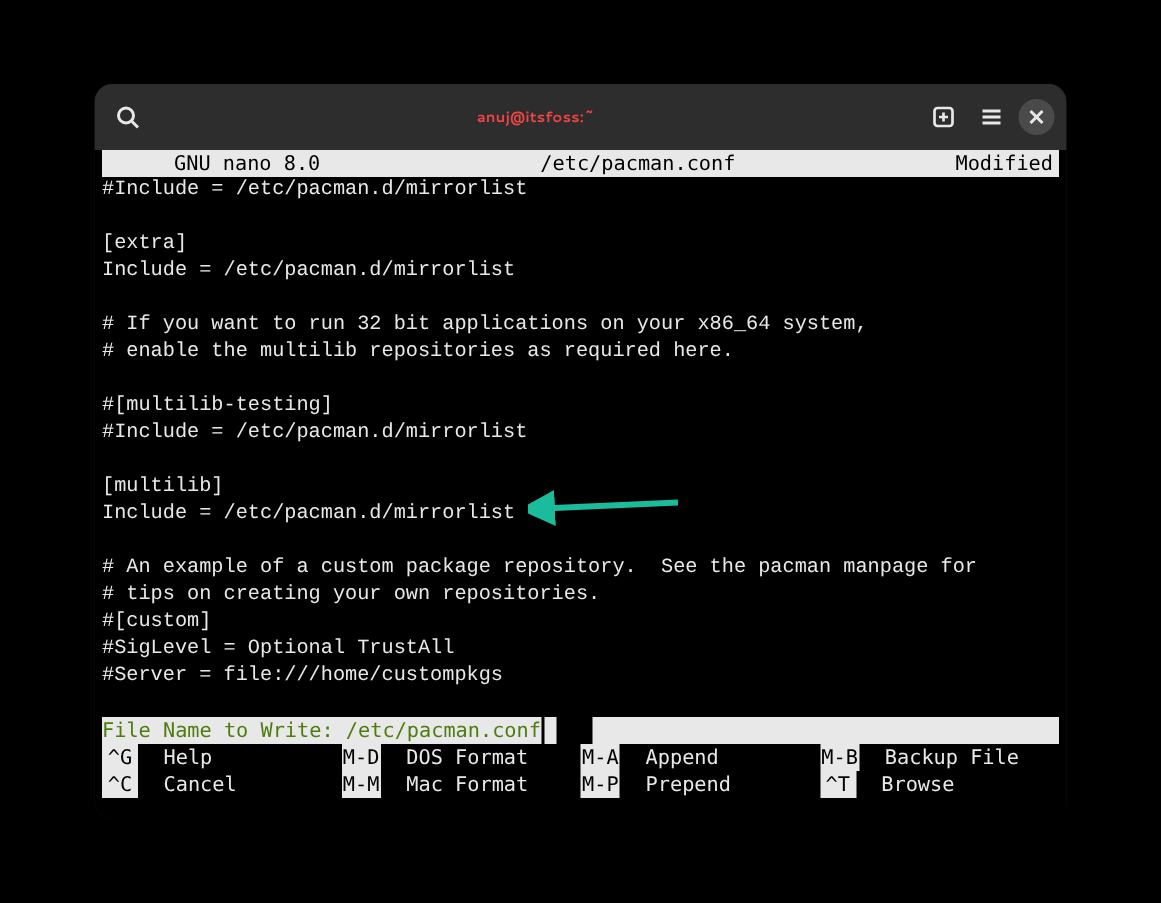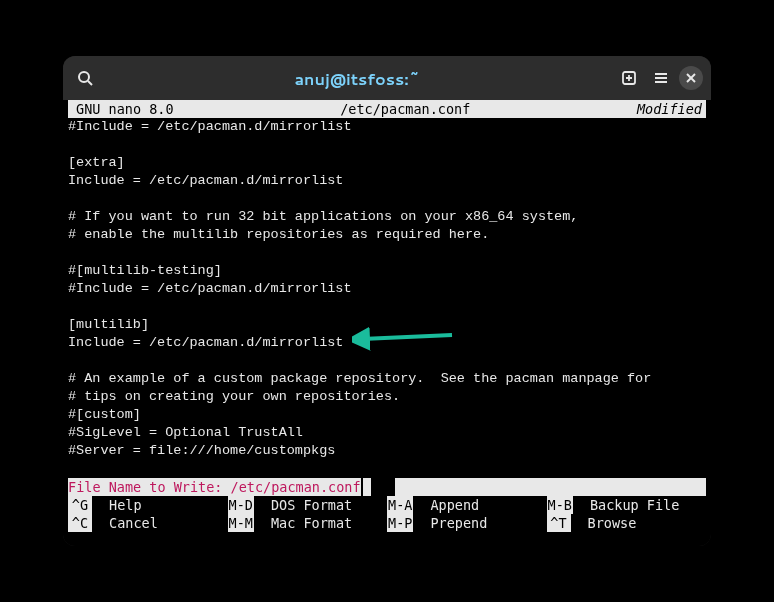--- a/index.html
+++ b/index.html
@@ -39,52 +39,52 @@
     display: flex; align-items: center; justify-content: center;
     color: #e0e0e0;
     border-radius: 6px;
   }
   .tb-close {
     background: #4a4a4a;
     border-radius: 50%;
     width: 24px; height: 24px;
   }
   .tb-title {
-    color: #7dd3fc;
-    font-size: 16px;
+    color: #ef4444;
+    font-size: 10px;
     font-weight: 600;
   }
   .terminal {
     flex: 1;
     background: #000;
     padding: 0 5px;
     font-size: 13.5px;
     line-height: 18px;
     color: #e8e8e8;
     overflow: hidden;
   }
   .statusbar {
     background: #e8e8e8;
     color: #000;
     display: flex;
     width: 100%;
     white-space: pre;
   }
   .statusbar span { display: inline-block; }
-  .sb-left { padding-left: 8px; flex: 0 0 auto; }
+  .sb-left { padding-left: 8px; flex: 0 0 auto; margin-left: 40px; }
   .sb-center { flex: 1; text-align: center; }
-  .sb-right { padding-right: 4px; flex: 0 0 auto; font-style: italic; }
+  .sb-right { padding-right: 4px; flex: 0 0 auto; }
   .editor-body { white-space: pre; min-height: 360px; font-family: Liberation Mono, monospace;}
   .promptline {
     display: flex;
     width: 100%;
   }
   .prompt-label {
     background: #e8e8e8;
-    color: #be185d;
+    color: #4d7c0f;
     white-space: pre;
   }
   .prompt-cursor {
     background: #e8e8e8;
     color:#000;
     width: 8px;
     margin-left: 2px;
   }
   .prompt-rest {
     flex:1;

